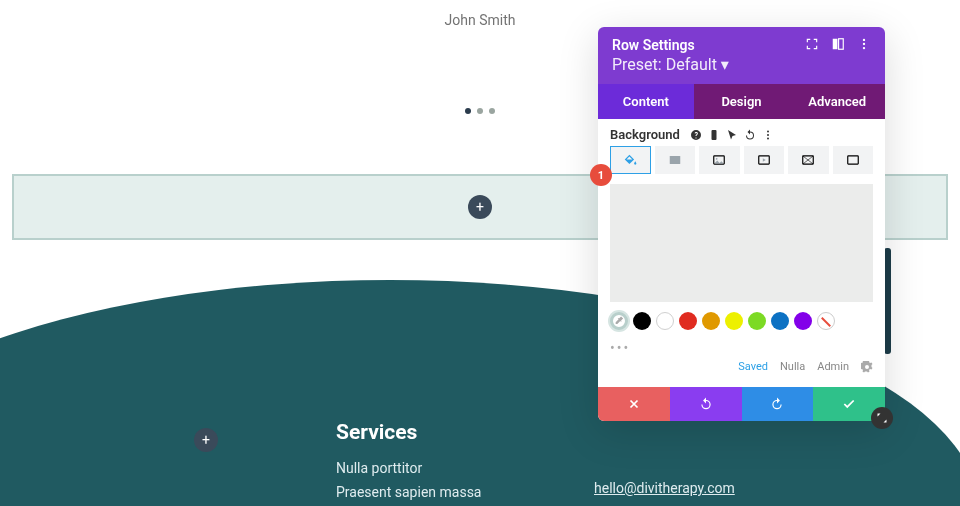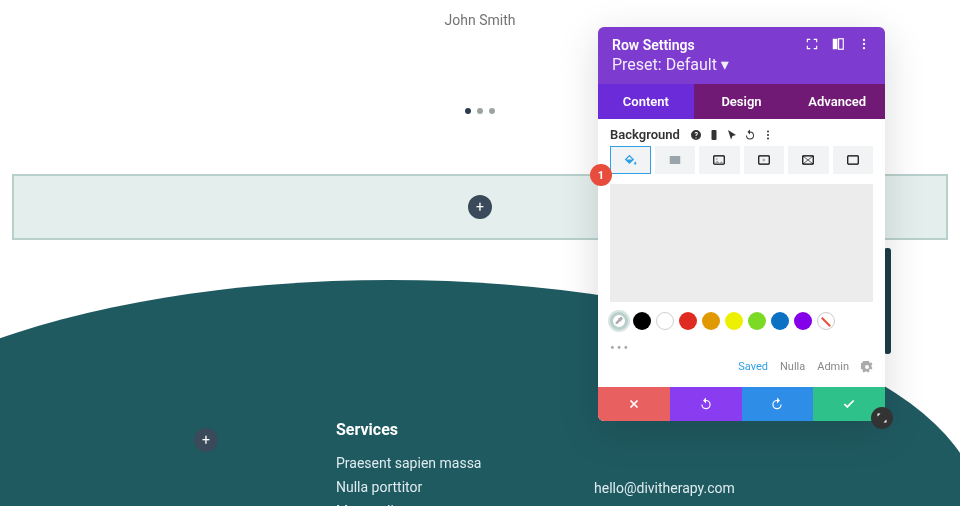--- a/index.html
+++ b/index.html
@@ -11,25 +11,25 @@
 .dots span { width: 6px; height: 6px; border-radius: 50%; background: #9aa5a0; }
 .dots span:first-child { background: #2a3b4c; }
 
 .band { position: absolute; top: 174px; left: 12px; right: 12px; height: 66px; background: #e4efed; border: 2px solid #b8d0cc; display: flex; align-items: center; justify-content: center; }
 .add-round { width: 24px; height: 24px; border-radius: 50%; background: #3a4a5a; color: #fff; display: flex; align-items: center; justify-content: center; font-size: 14px; cursor: pointer; }
 
 .wave { position: absolute; top: 280px; left: -200px; right: -20px; height: 500px; background: #205a61; border-radius: 60% 60% 0 0 / 280px 280px 0 0; }
 .add-round.wave-plus { position: absolute; top: 428px; left: 194px; }
 
 .services { position: absolute; top: 420px; left: 336px; color: #fff; }
-.services h3 { font-size: 16px; font-weight: 700; margin-bottom: 16px; }
+.services h3 { font-size: 21px; font-weight: 700; margin-bottom: 16px; }
 .services div { font-size: 14px; margin-bottom: 8px; color: #dfecef; }
 
 .contact { position: absolute; top: 480px; left: 594px; color: #dfecef; font-size: 14px; }
-.contact div { margin-bottom: 12px; }
+.contact div { margin-bottom: 12px; text-decoration: underline; }
 
 
 .modal { position: absolute; top: 27px; left: 598px; width: 287px; background: #fff; border-radius: 6px; box-shadow: 0 10px 40px rgba(0,0,0,.15); overflow: visible; }
 .m-head { background: #7e3bd0; color: #fff; padding: 10px 14px; border-radius: 6px 6px 0 0; display: flex; align-items: flex-start; }
 .m-head-left { flex: 1; }
 .m-title { font-size: 14px; font-weight: 600; }
 .m-preset { font-size: 16px; opacity: .9; margin-top: 2px; }
 .m-head-ico { display: flex; gap: 12px; align-items: center; }
 .m-ico { width: 14px; height: 14px; cursor: pointer; fill: #fff; }
 
@@ -92,22 +92,22 @@
       <span></span>
     </div>
   <div class="band">
     <div class="add-round">+</div>
   </div>
   <div class="wave"></div>
   <div class="add-round wave-plus">+</div>
 
   <div class="services">
     <h3>Services</h3>
+    <div>Nulla porttitor</div>
     <div>Praesent sapien massa</div>
-    <div>Nulla porttitor</div>
     <div>Magna dictum</div>
   </div>
   <div class="contact">
     <div>hello@divitherapy.com</div>
     <div>1343 Divi St #1000, San Francisco</div>
   </div>
 
   <div class="scroll-ind"></div>
   <div class="step-badge">1</div>
 

